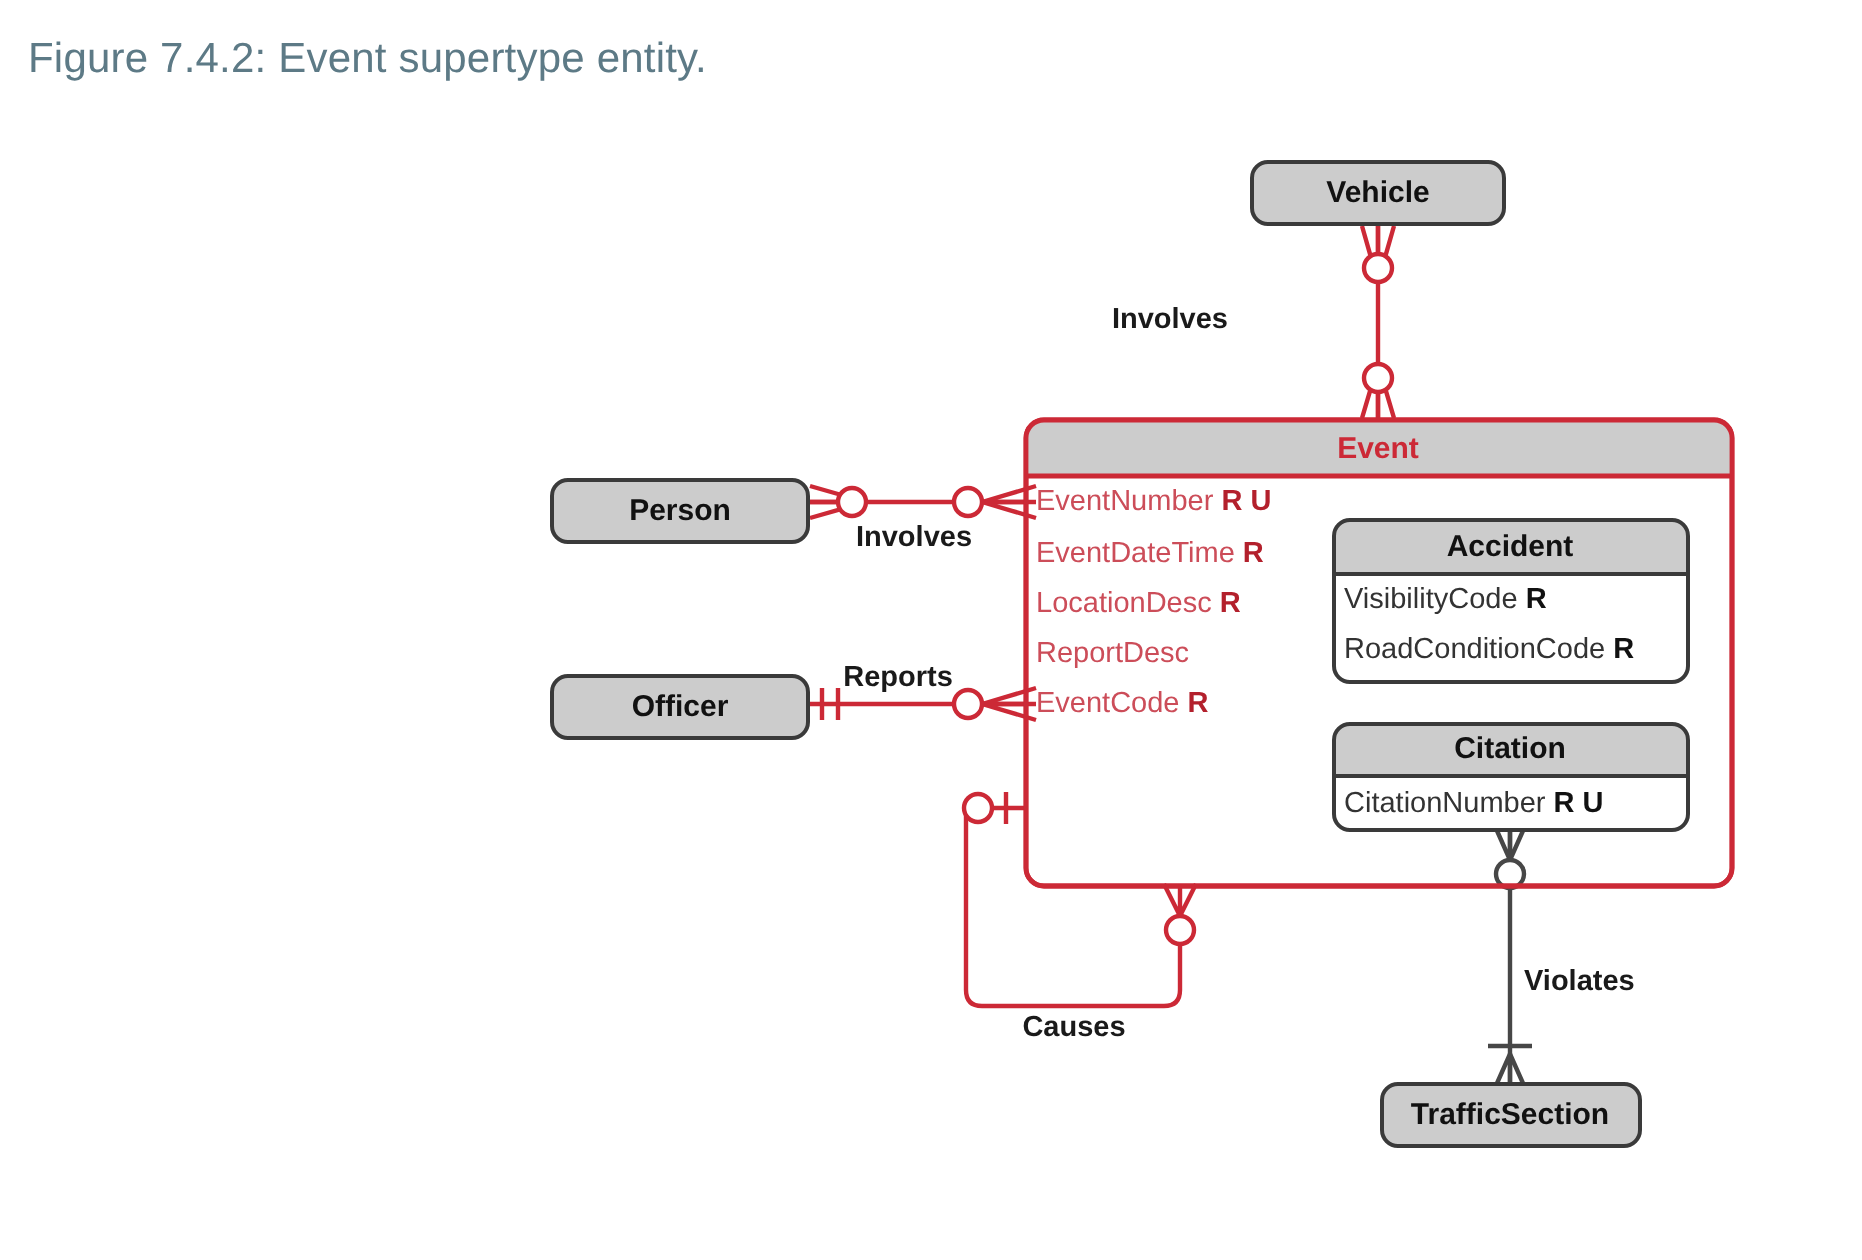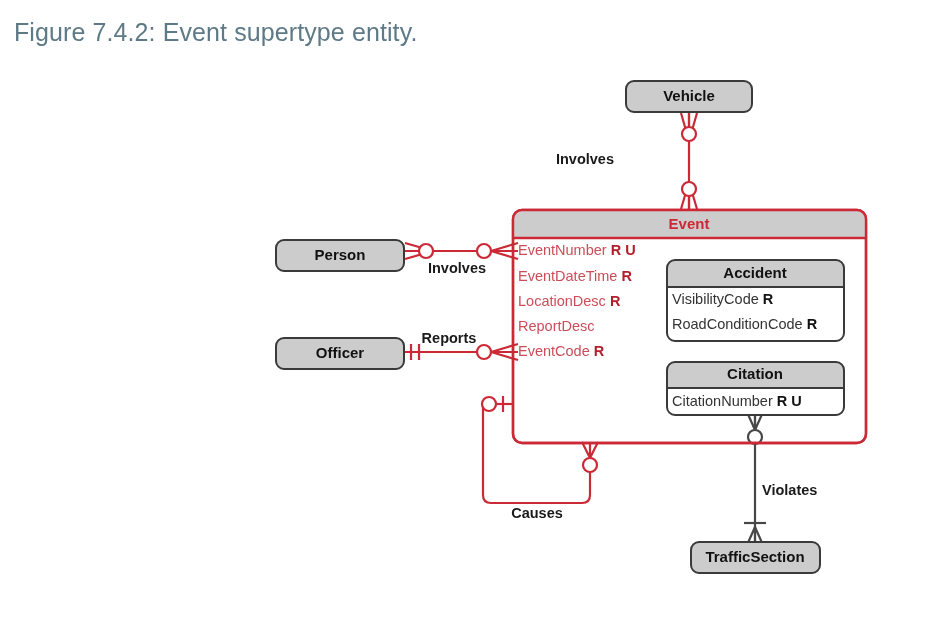--- a/index.html
+++ b/index.html
@@ -13,21 +13,21 @@
     height: 630px;
     position: relative;
     overflow: hidden;
     font-family: "Liberation Sans", sans-serif;
   }
 
   #figure-caption {
     position: absolute;
     left: 14px;
     top: 18px;
-    font-size: 25px;
+    font-size: 21px;
     color: #5d7a86;
     font-family: "Liberation Sans", sans-serif;
     letter-spacing: 0.1px;
     white-space: nowrap;
   }
 
   #diagram-canvas {
     position: absolute;
     left: 0;
     top: 0;

